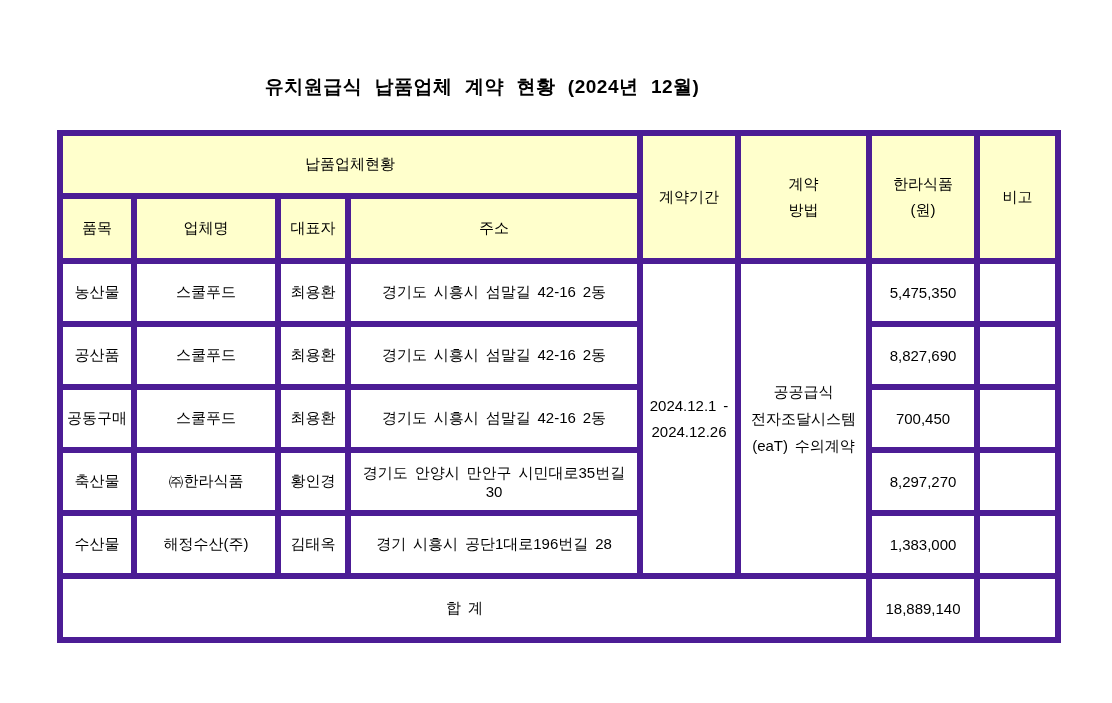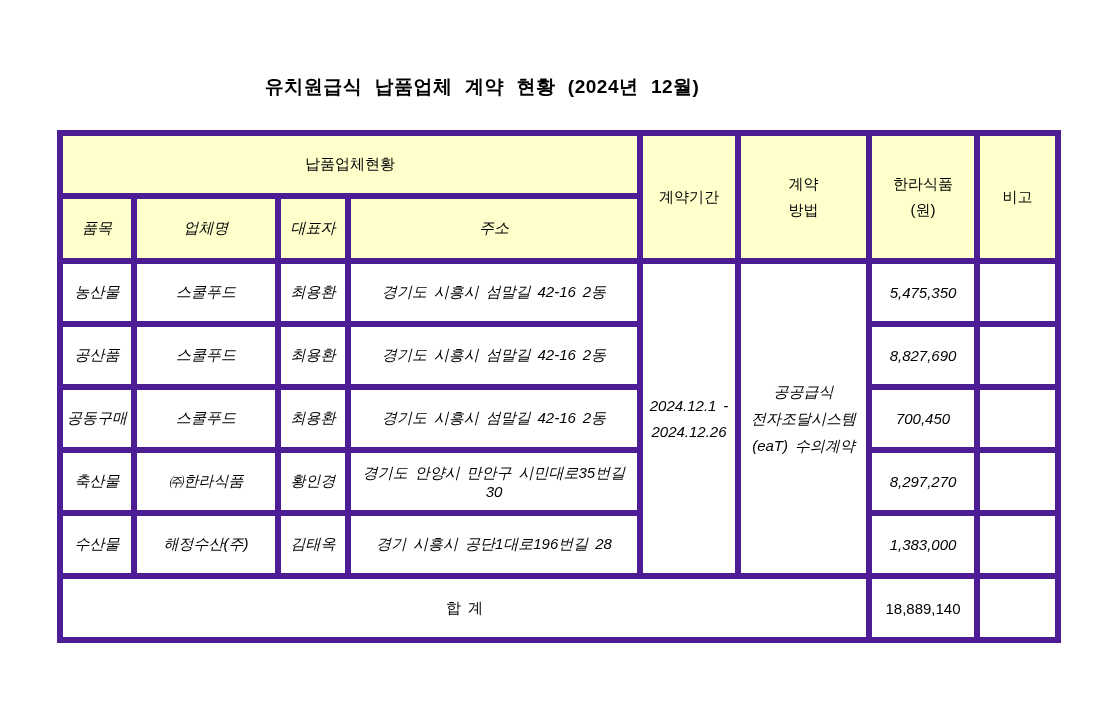--- a/index.html
+++ b/index.html
@@ -65,22 +65,22 @@
     line-height: 26px;
     word-spacing: normal;
   }
   td.method-cell {
     font-size: 15px;
     line-height: 27px;
     word-spacing: normal;
     margin-top: 7px;
   }
   tr.hrow1 { height: 63px; }
-  tr.hrow2 { height: 65px; font-style: italic; }
-  tr.drow  { height: 63px; font-style: italic; }
+  tr.hrow2 { height: 65px; }
+  tr.drow  { height: 63px; }
   tr.total-row { height: 64px; }
   .two-line div { line-height: 26px; }
 </style>
 </head>
 <body>
 
 <div class="page">
 
   <div class="doc-title">유치원급식 납품업체 계약 현황 (2024년 12월)</div>
 

